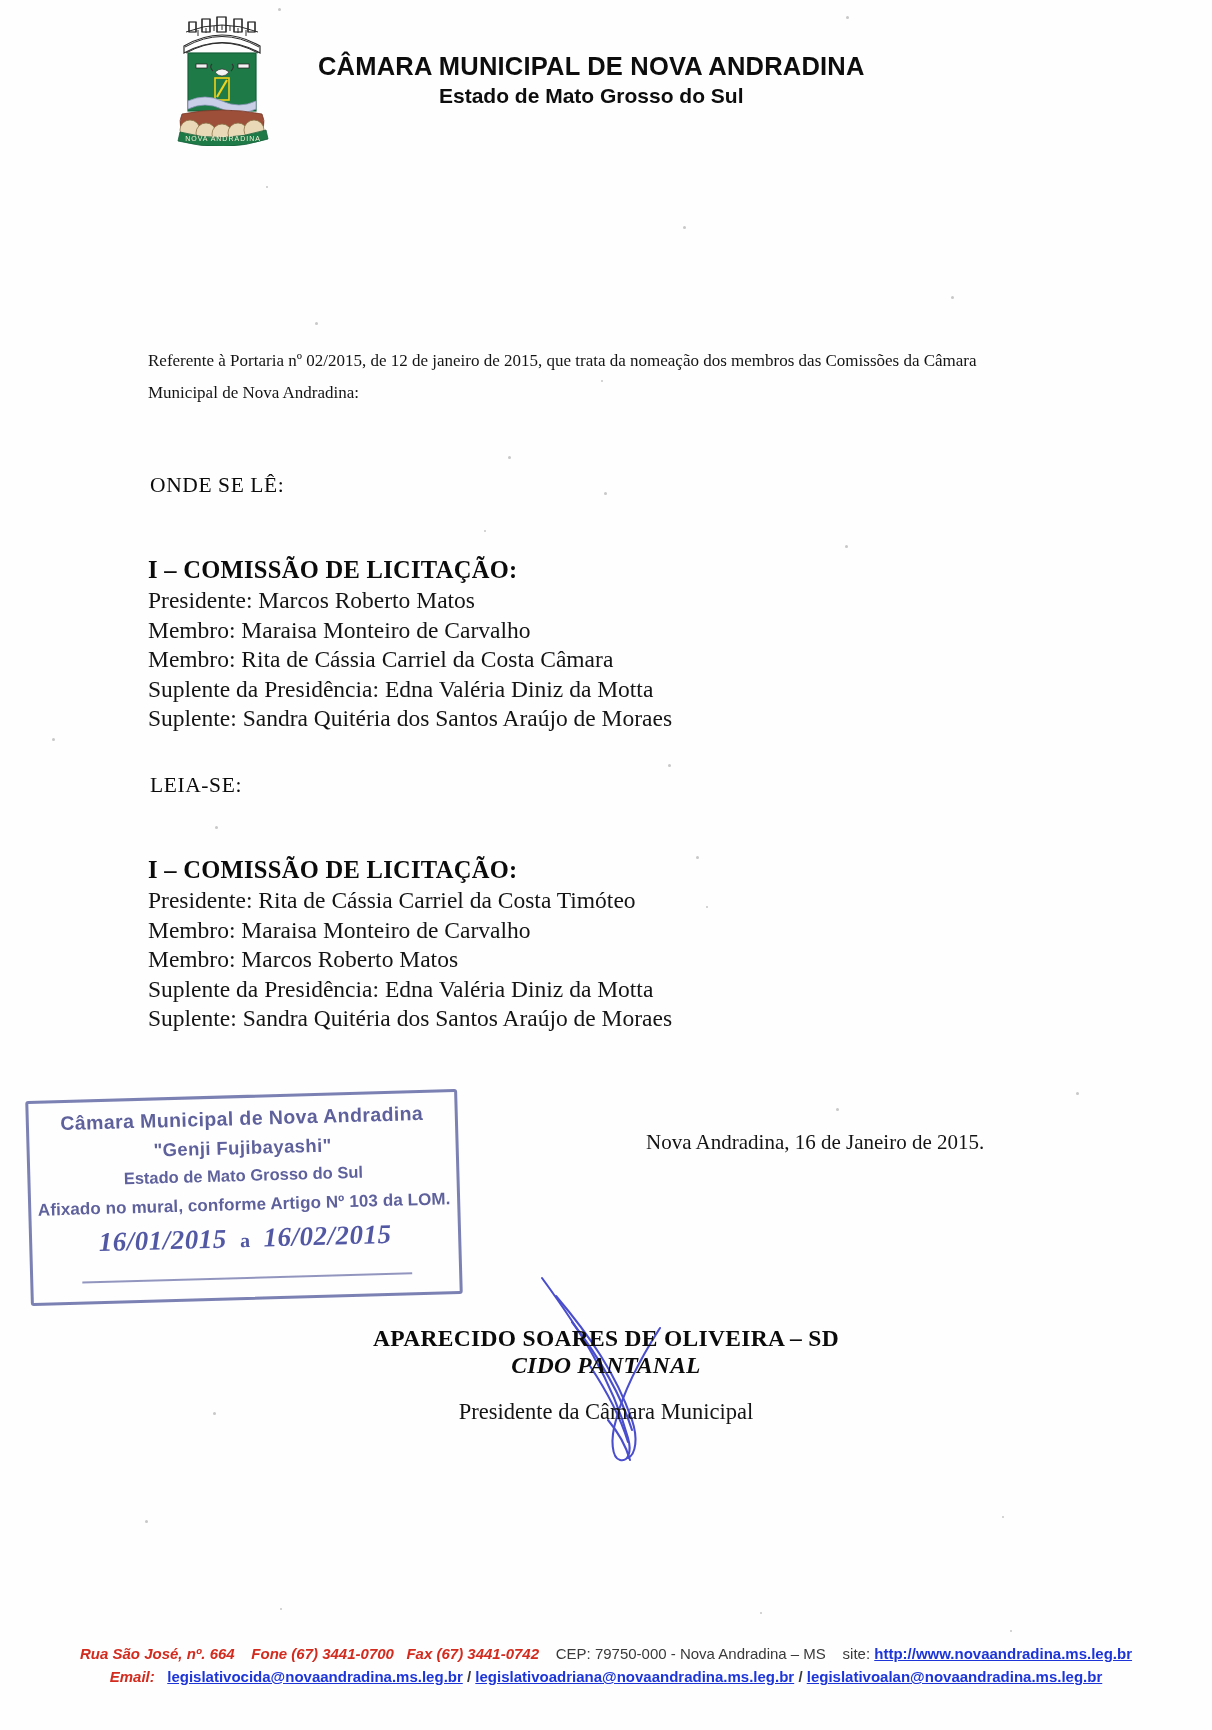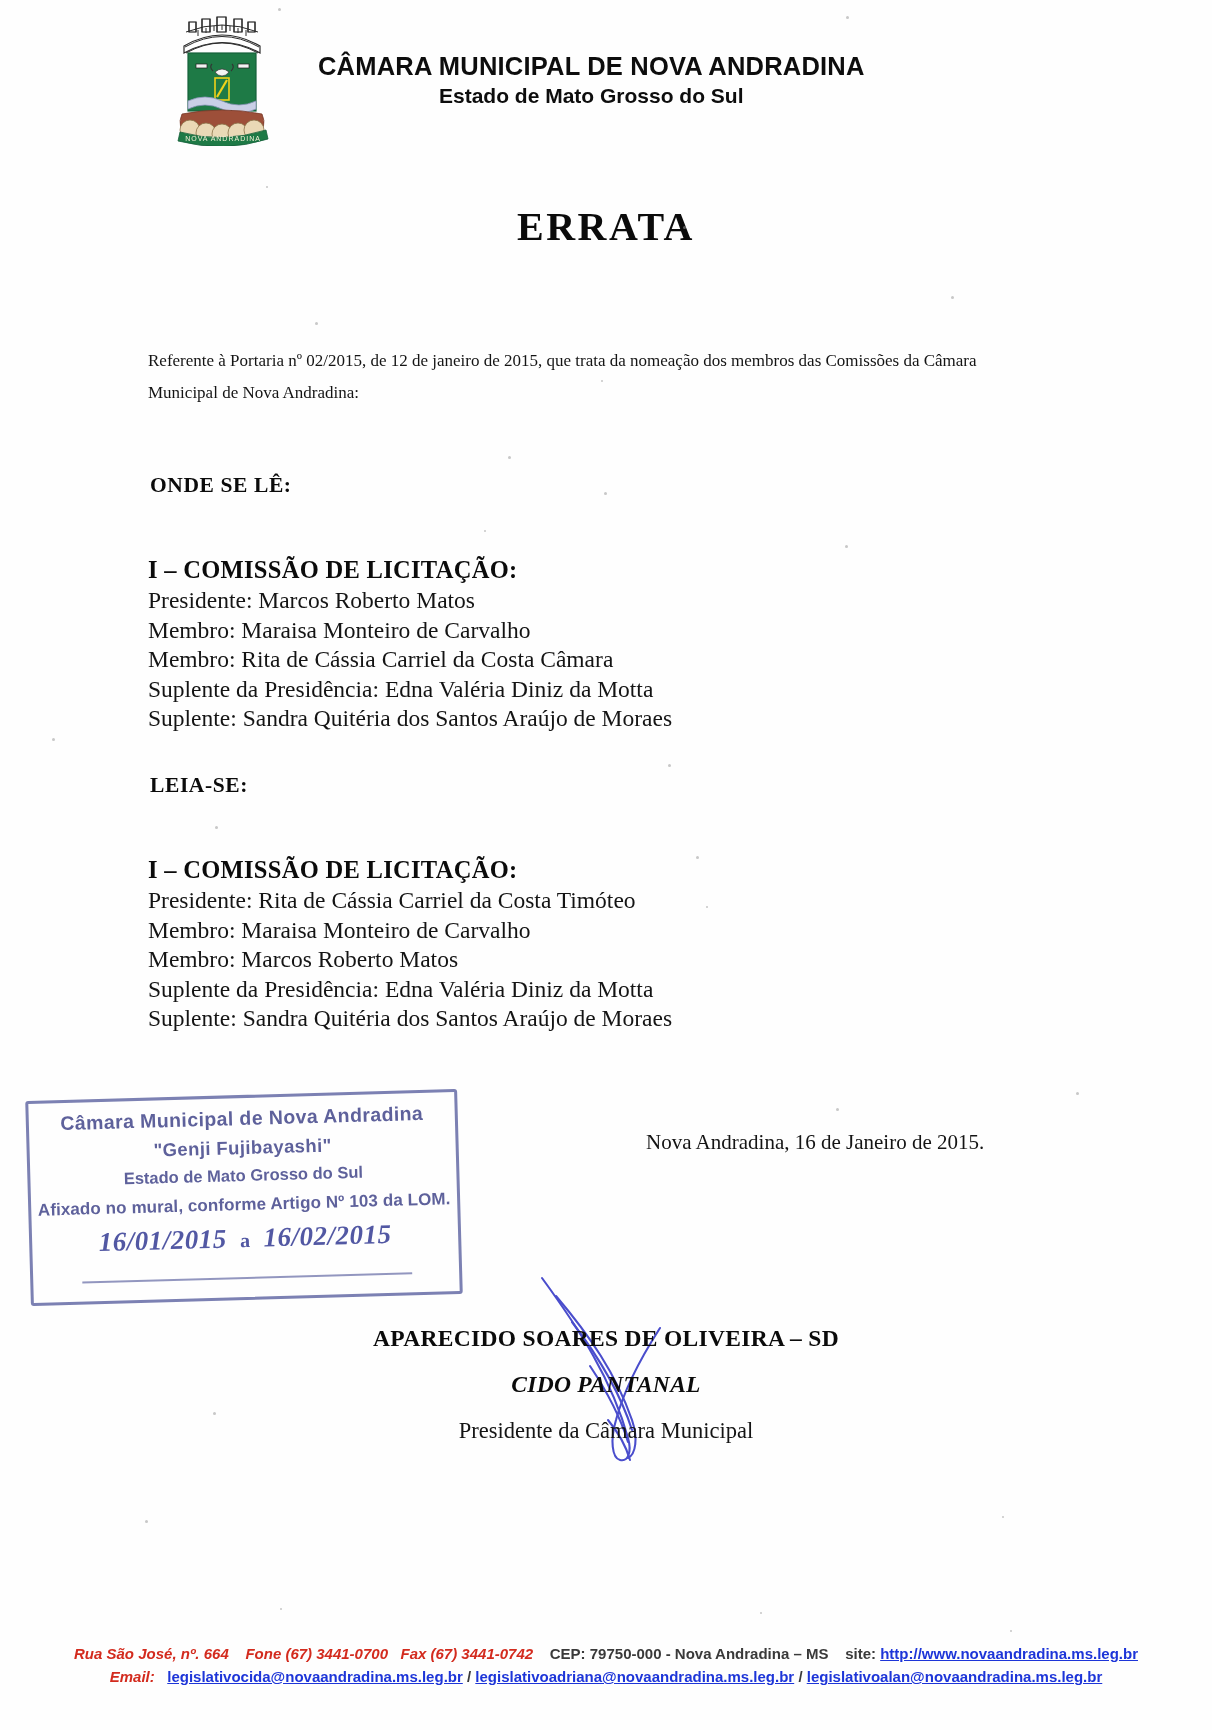--- a/index.html
+++ b/index.html
@@ -82,21 +82,21 @@
     width: 868px;
     font-size: 17px;
     line-height: 32px;
     text-align: left;
     color: #141414;
   }
 
   .section-label {
     position: absolute;
     left: 150px;
-    font-weight: bold;
+    font-weight: normal;
     font-size: 21.5px;
     letter-spacing: .6px;
     color: #0b0b0b;
   }
   #onde-se-le { top: 473px; }
   #leia-se    { top: 773px; }
 
   .block {
     position: absolute;
     left: 148px;
@@ -140,21 +140,21 @@
     font-size: 23.5px;
     letter-spacing: .3px;
     color: #0b0b0b;
   }
   .sig-nick {
     font-weight: bold;
     font-style: italic;
     font-size: 23.5px;
     letter-spacing: .3px;
     color: #0b0b0b;
-    margin-top: 19px;
+    margin-top: 0;
   }
   .sig-role {
     font-size: 22.5px;
     color: #141414;
     margin-top: 20px;
   }
 
   
   .scrawl {
     position: absolute;
@@ -233,21 +233,21 @@
     font-size: 15px;
     line-height: 23px;
   }
   .footer .red {
     color: #d32b1e;
     font-weight: bold;
     font-style: italic;
   }
   .footer .dark {
     color: #3a3a3a;
-    font-weight: bold;
+    font-weight: normal;
     font-style: normal;
   }
   .footer a,
   .footer .link {
     color: #1d35d8;
     text-decoration: underline;
     font-weight: bold;
   }
   .footer .sep {
     color: #3a3a3a;
@@ -313,21 +313,20 @@
         <text x="65" y="135" font-family="Liberation Sans, sans-serif" font-size="7" fill="#f6f2d8" text-anchor="middle" letter-spacing="1">NOVA ANDRADINA</text>
       </svg>
     </div>
 
     <div class="header-text">
       <div class="org-title">CÂMARA MUNICIPAL DE NOVA ANDRADINA</div>
       <div class="org-sub">Estado de Mato Grosso do Sul</div>
     </div>
   </div>
 
-  <div class="doc-title">ERRATA</div>
 
   <div class="intro">Referente à Portaria nº 02/2015, de 12 de janeiro de 2015, que trata da nomeação dos membros das Comissões da Câmara Municipal de Nova Andradina:</div>
 
   <div class="section-label" id="onde-se-le">ONDE SE LÊ:</div>
 
   <div class="block" id="block-onde">
     <div class="block-title">I – COMISSÃO DE LICITAÇÃO:</div>
     <div class="member-line">Presidente: Marcos Roberto Matos</div>
     <div class="member-line">Membro: Maraisa Monteiro de Carvalho</div>
     <div class="member-line">Membro: Rita de Cássia Carriel da Costa Câmara</div>

